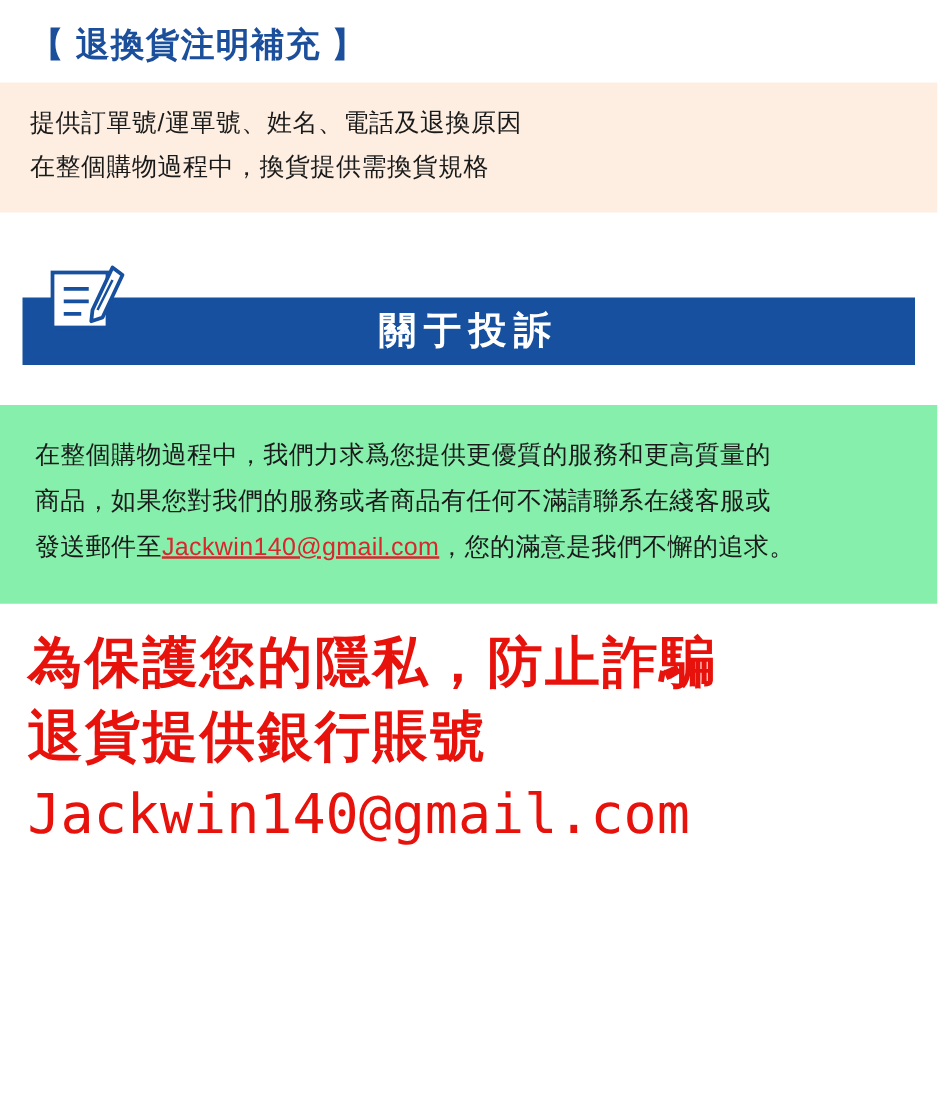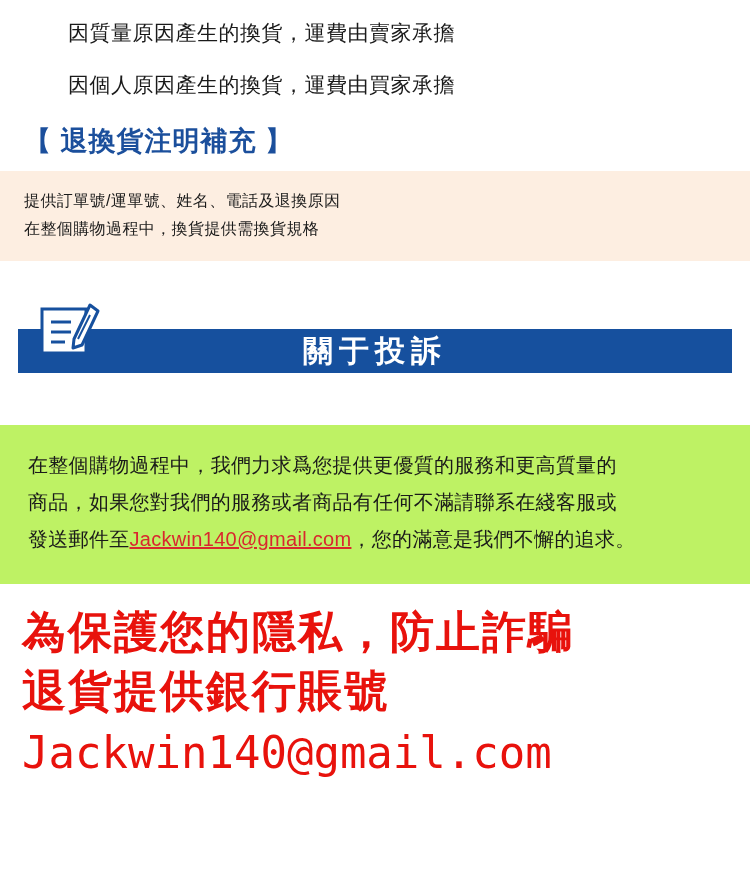--- a/index.html
+++ b/index.html
@@ -47,38 +47,38 @@
     letter-spacing: 1px;
   }
 
   
   .note-box {
     background: #fdeee1;
     padding: 16px 24px 18px 24px;
     box-sizing: border-box;
   }
   .note-line {
-    font-size: 16px;
+    font-size: 20px;
     line-height: 1.75;
     color: #1a1a1a;
     letter-spacing: 0.4px;
   }
 
   
   .banner-wrap {
     position: relative;
     margin-top: 54px;
     height: 70px;
   }
   .banner-bar {
     position: absolute;
     left: 18px;
     right: 18px;
     top: 14px;
-    height: 44px;
+    height: 54px;
     background: #16509e;
     display: flex;
     align-items: center;
     justify-content: center;
   }
   .banner-title {
     color: #ffffff;
     font-size: 30px;
     font-weight: bold;
     letter-spacing: 6px;
@@ -87,22 +87,22 @@
   .banner-icon {
     position: absolute;
     left: 38px;
     top: -16px;
     width: 62px;
     height: 62px;
   }
 
   
   .complaint-box {
-    background: #bef264;
-    margin-top: 40px;
+    background: #86efac;
+    margin-top: 30px;
     padding: 22px 28px 26px 28px;
     box-sizing: border-box;
   }
   .complaint-line {
     font-size: 20px;
     line-height: 1.85;
     color: #1a1a1a;
     letter-spacing: 0.3px;
   }
   .email-inline {
@@ -133,24 +133,20 @@
     line-height: 1.25;
     letter-spacing: 0px;
     white-space: nowrap;
   }
 </style>
 </head>
 <body>
 
 <div class="page">
 
-  <div class="policy-lines">
-    <div class="policy-line">因質量原因產生的換貨，運費由賣家承擔</div>
-    <div class="policy-line">因個人原因產生的換貨，運費由買家承擔</div>
-  </div>
 
   <div class="bracket-heading">【 退換貨注明補充 】</div>
 
   <div class="note-box">
     <div class="note-line">提供訂單號/運單號、姓名、電話及退換原因</div>
     <div class="note-line">在整個購物過程中，換貨提供需換貨規格</div>
   </div>
 
   <div class="banner-wrap">
     <div class="banner-bar">

